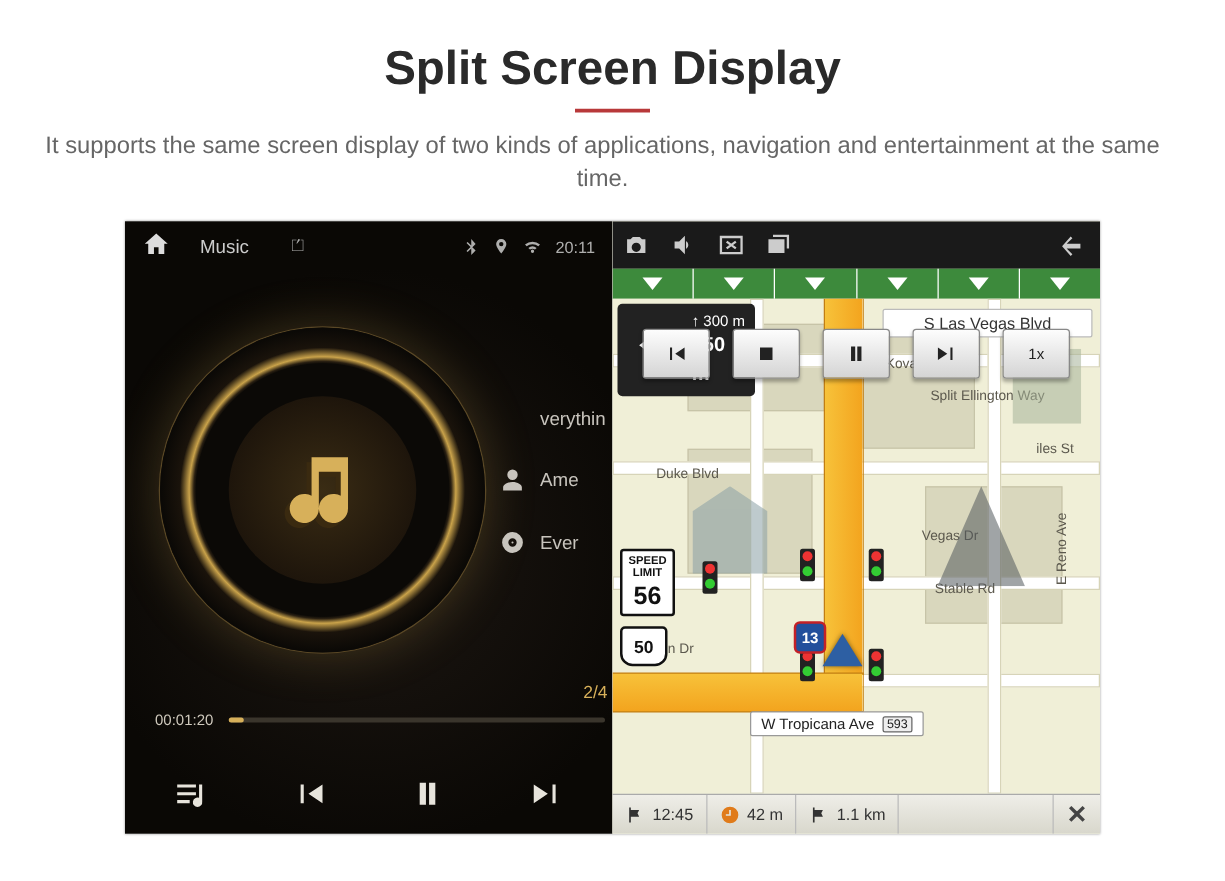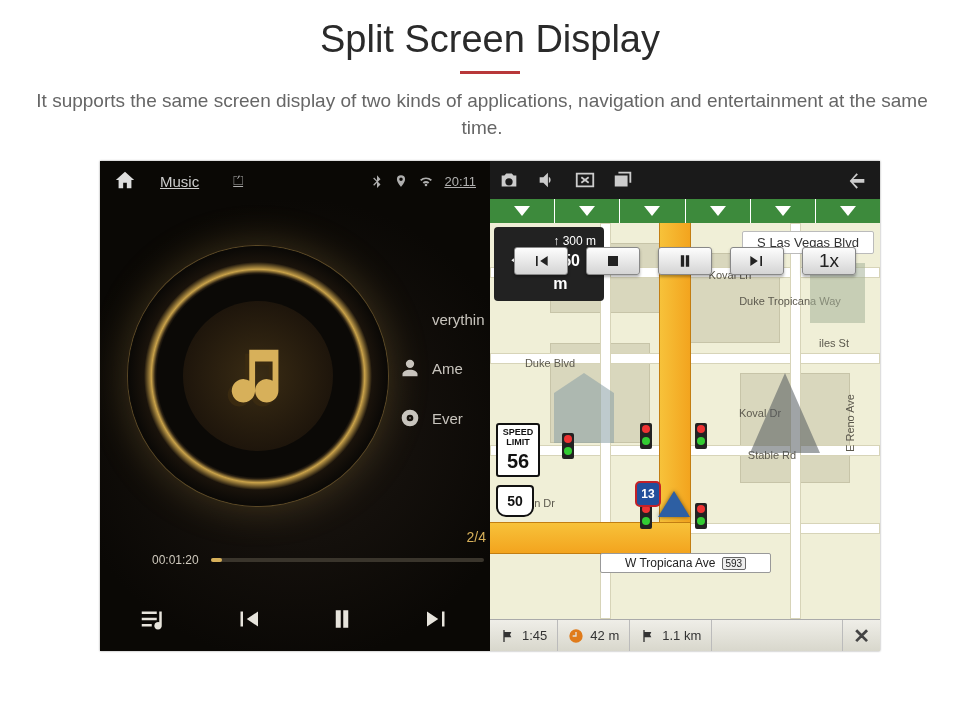--- a/index.html
+++ b/index.html
@@ -7,23 +7,23 @@
     width: 980px;
     height: 705px;
     background: #fff;
     font-family: Arial, Helvetica, sans-serif;
     color: #333;
     overflow: hidden;
   }
   .page-title {
     text-align: center;
     font-size: 38px;
-    font-weight: 400;
+    font-weight: 700;
     color: #2a2a2a;
-    padding-top: 18px;
+    padding-top: 34px;
   }
   .title-underline {
     width: 60px;
     height: 3px;
     background: #b8383a;
     margin: 10px auto 14px auto;
   }
   .page-desc {
     text-align: center;
     font-size: 19px;
@@ -51,21 +51,20 @@
     overflow: hidden;
   }
   .music-top {
     height: 40px;
     display: flex;
     align-items: center;
     gap: 24px;
     padding: 0 14px;
     font-size: 15px;
     color: #ccc;
-    text-decoration: underline;
   }
   .music-top .usb { margin-left: 10px; font-size: 13px; opacity:.85;}
   .music-top-right {
     margin-left: auto;
     display: flex;
     gap: 10px;
     font-size: 13px;
     align-items: center;
     opacity:.85;
   }
@@ -113,21 +112,20 @@
     color:#d7b05a;
     font-size:14px;
   }
 
   .progress {
     position:absolute;
     left: 24px; right: 6px; top: 392px;
     display:flex; align-items:center; gap:12px;
     font-size:12px;
     color:#cfc9bd;
-    margin-left:28px;
   }
   .bar {
     flex:1;
     height:4px;
     background:#3a352c;
     border-radius:2px;
     position:relative;
   }
   .bar-fill{
     position:absolute; left:0; top:0; bottom:0;
@@ -247,21 +245,21 @@
   }
   .turn-box .big-arrow{width:46px;height:46px;fill:#fff;}
   .turn-box .dist{font-size:12px;line-height:1.4;}
 
   .street-banner{
     position:absolute;
     top:8px;right:6px;
     background:#fff;
     border:1px solid #bbb;
     border-radius:2px;
-    padding:3px 14px;
+    padding:3px 32px;
     font-size:13px;
     color:#333;
   }
 
   .speed-sign{
     position:absolute;
     left:6px; top:200px;
     width:44px;height:54px;
     background:#fff;
     border:2px solid #111;
@@ -322,21 +320,21 @@
     border-right:16px solid transparent;
     border-bottom:26px solid #2d5fa3;
     filter:drop-shadow(0 0 2px rgba(0,0,0,.5));
   }
 
   .street-pill{
     position:absolute;
     background:#fff;
     border:1px solid #999;
     border-radius:2px;
-    padding:2px 24px;
+    padding:2px 8px;
     font-size:12px;
     color:#222;
     display:flex;
     align-items:center;
     gap:6px;
   }
   .exit-badge{
     background:#eee;border:1px solid #666;border-radius:2px;
     font-size:10px;padding:0 3px;
   }
@@ -344,26 +342,26 @@
   
   .nav-btns{
     position:absolute;
     top:86px;
     left:10px; right:10px;
     display:flex;
     gap:18px;
     justify-content:center;
   }
   .nav-btn{
-    width:54px;height:28px;
+    width:54px;height:40px;
     background:linear-gradient(#fdfdfd,#d4d4d4);
     border:1px solid #888;
     border-radius:3px;
     display:flex;align-items:center;justify-content:center;
-    font-size:19px;color:#222;
+    font-size:12px;color:#222;
     box-shadow:0 2px 3px rgba(0,0,0,.3);
   }
   .nav-btn svg{width:20px;height:20px;fill:#222;}
 
   
   .navbar{
     position:absolute;
     left:0;right:0;bottom:0;
     height:32px;
     background:linear-gradient(#efeee8,#d8d7cc);
@@ -538,25 +536,25 @@
       <div class="road h" style="top:130px"></div>
       <div class="road h" style="top:222px"></div>
       <div class="road h" style="top:300px"></div>
       <div class="road v" style="left:110px"></div>
       <div class="road v" style="left:300px"></div>
 
       <div class="route-v" style="left:170px;top:0;height:300px"></div>
       <div class="route-h" style="left:0;top:300px;width:200px"></div>
 
       <span class="road-lbl" style="left:240px;top:52px">Koval Ln</span>
-      <span class="road-lbl" style="left:300px;top:78px">Duke Tropicana Way</span>
+      <span class="road-lbl" style="left:300px;top:78px">Split Ellington Way</span>
       <span class="road-lbl" style="left:60px;top:140px">Duke Blvd</span>
-      <span class="road-lbl" style="left:344px;top:120px">iles St</span>
+      <span class="road-lbl" style="left:354px;top:120px">iles St</span>
       <span class="road-lbl" style="left:360px;top:200px;transform:translate(-50%,-50%) rotate(-90deg)">E Reno Ave</span>
-      <span class="road-lbl" style="left:270px;top:190px">Koval Dr</span>
+      <span class="road-lbl" style="left:270px;top:190px">Vegas Dr</span>
       <span class="road-lbl" style="left:282px;top:232px">Stable Rd</span>
       <span class="road-lbl" style="left:50px;top:280px">rtin Dr</span>
 
       <svg class="bldg" style="left:64px;top:150px" width="60" height="70">
           <polygon points="0,70 0,20 30,0 60,20 60,70" fill="#8aa0a6"></polygon>
         </svg>
       <svg class="bldg" style="left:260px;top:150px" width="70" height="80">
           <polygon points="35,0 70,80 0,80" fill="#545a5e"></polygon>
         </svg>
       <svg class="bldg" style="left:320px;top:40px" width="55" height="60">
@@ -619,21 +617,21 @@
           </svg>
         </div>
       <div class="nav-btn">1x</div>
     </div>
 
     <div class="navbar">
       <div class="seg">
         <svg viewBox="0 0 24 24" fill="#333">
             <path d="M5 3v18h2v-7h10l-2-4 2-4H7V3z"></path>
           </svg>
-        <span>1:45</span>
+        <span>12:45</span>
       </div>
       <div class="seg">
         <svg viewBox="0 0 24 24" fill="#e07b1a">
             <path d="M12 2a10 10 0 100 20 10 10 0 000-20zm1 11H7v-2h4V6h2z"></path>
           </svg>
         <span>42 m</span>
       </div>
       <div class="seg">
         <svg viewBox="0 0 24 24" fill="#333">
             <path d="M5 3v18h2v-7h10l-2-4 2-4H7V3z"></path>

